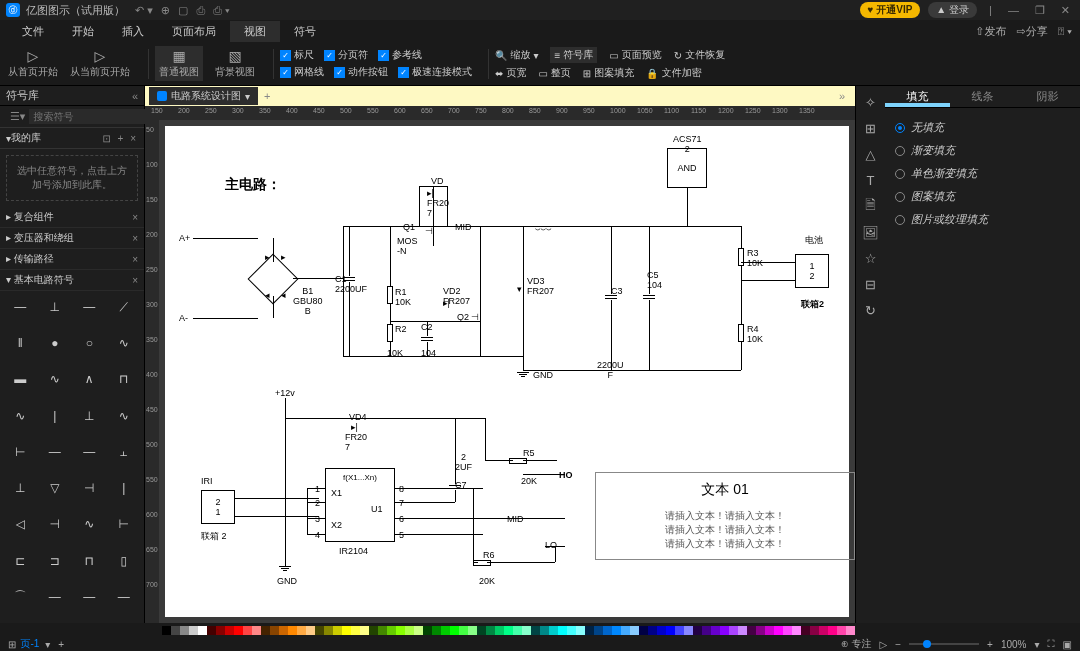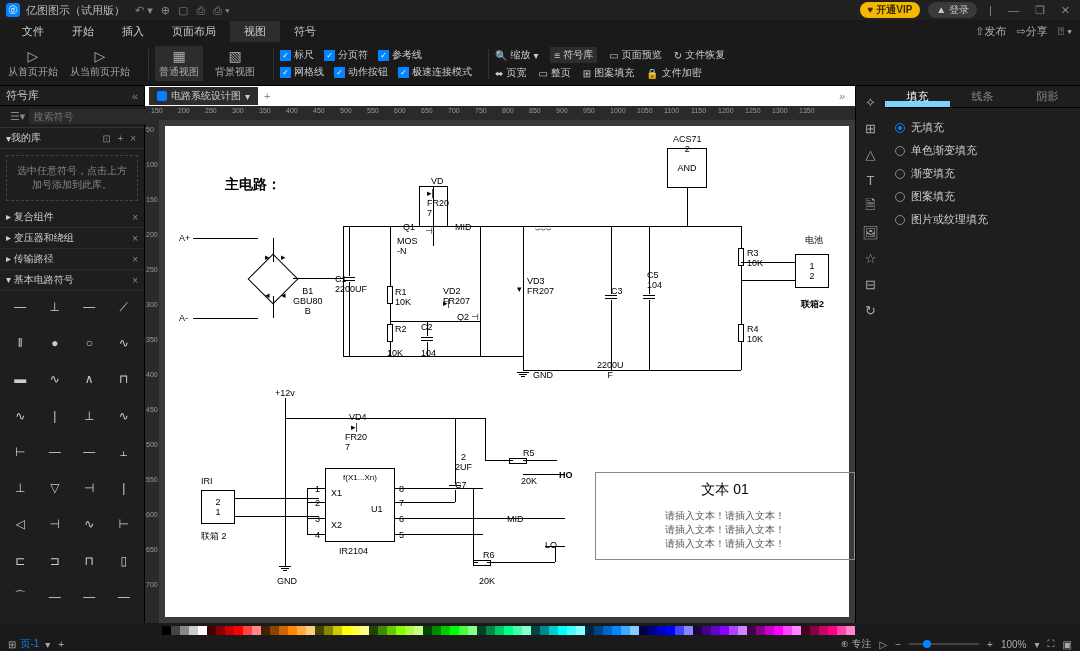--- a/index.html
+++ b/index.html
@@ -35,41 +35,41 @@
 .lp-search-ico { color: #888; padding: 0 4px; }
 .lp-section { padding: 3px 6px; font-size: 10px; border-bottom: 1px solid #333; display: flex; align-items: center; }
 .lp-sec-tools { margin-left: auto; color: #888; font-size: 10px; letter-spacing: 2px; }
 .lp-hint { margin: 6px; padding: 8px; border: 1px dashed #444; font-size: 10px; color: #888; text-align: center; line-height: 1.4; }
 .lp-cat { padding: 3px 6px; font-size: 10px; border-bottom: 1px solid #2a2a2a; display: flex; align-items: center; }
 .lp-x { margin-left: auto; color: #888; }
 .symbol-grid { display: grid; grid-template-columns: repeat(4, 1fr); gap: 2px; padding: 4px; overflow: hidden; flex: 1; }
 .sym { height: 24px; display: flex; align-items: center; justify-content: center; color: #ccc; font-size: 12px; }
 
 .canvas-area { flex: 1; background: #1a1a1a; display: flex; flex-direction: column; position: relative; }
-.tabs { height: 20px; background: #ffffff; display: flex; align-items: center; padding: 0 4px; }
+.tabs { height: 20px; background: #fef9c3; display: flex; align-items: center; padding: 0 4px; }
 .tab { background: #2d2d2d; padding: 2px 8px; font-size: 10px; display: flex; align-items: center; gap: 4px; }
 .tab-ico { width: 10px; height: 10px; background: #0084ff; border-radius: 2px; }
 .tab-add { margin-left: 6px; color: #888; }
 .tabs-collapse { margin-left: auto; color: #888; padding: 0 6px; }
 .ruler-h { height: 14px; background: #2a2a2a; position: relative; font-size: 7px; color: #999; overflow: hidden; }
 .ruler-h span { position: absolute; top: 1px; }
 .canvas-body { flex: 1; display: flex; overflow: hidden; }
 .ruler-v { width: 14px; background: #2a2a2a; font-size: 7px; color: #999; position: relative; }
 .ruler-v span { position: absolute; left: 1px; writing-mode: horizontal-tb; }
 .canvas { flex: 1; background: #3a3a3a; padding: 6px; overflow: hidden; }
 .page { background: #fff; width: 100%; height: 100%; position: relative; color: #000; font-size: 9px; }
 
 .tool-strip { width: 30px; background: #1e1e1e; border-left: 1px solid #000; display: flex; flex-direction: column; align-items: center; padding-top: 8px; gap: 10px; }
 .ts-ico { width: 16px; height: 16px; display: flex; align-items: center; justify-content: center; color: #aaa; font-size: 13px; }
 
 .right-panel { width: 195px; background: #1e1e1e; }
 .rp-tabs { display: flex; height: 22px; border-bottom: 1px solid #000; }
 .rp-tab { flex: 1; text-align: center; font-size: 11px; padding: 3px 0; color: #888; }
-.rp-tab.active { color: #fff; border-bottom: 6px solid #7dd3fc; }
-.rp-body { padding: 8px 10px; }
+.rp-tab.active { color: #fff; border-bottom: 4px solid #7dd3fc; }
+.rp-body { padding: 8px 10px; font-style: italic; }
 .rp-radio { display: flex; align-items: center; gap: 6px; font-size: 11px; color: #ccc; padding: 4px 0; }
 .radio { width: 10px; height: 10px; border: 1px solid #888; border-radius: 50%; }
 .radio.on { border-color: #0084ff; display: flex; align-items: center; justify-content: center; }
 .radio.on::after { content: ''; width: 4px; height: 4px; background: #0084ff; border-radius: 50%; }
 
 .palette { height: 14px; background: #1a1a1a; display: flex; align-items: center; padding: 0 162px 0 162px; }
 .swatch { width: 9px; height: 9px; }
 .statusbar { height: 14px; background: #1a1a1a; display: flex; align-items: center; padding: 0 8px; font-size: 10px; color: #aaa; }
 .sb-page { color: #0084ff; margin-left: 4px; }
 .sb-right { margin-left: auto; display: flex; align-items: center; gap: 8px; }
@@ -556,25 +556,25 @@
         <div class="rp-tab">线条</div>
         <div class="rp-tab">阴影</div>
       </div>
     <div class="rp-body" id="rp-body">
         <div class="rp-radio">
           <span class="radio on"></span>
           <span>无填充</span>
         </div>
         <div class="rp-radio">
           <span class="radio"></span>
-          <span>单色渐变填充</span>
+          <span>渐变填充</span>
         </div>
         <div class="rp-radio">
           <span class="radio"></span>
-          <span>渐变填充</span>
+          <span>单色渐变填充</span>
         </div>
         <div class="rp-radio">
           <span class="radio"></span>
           <span>图案填充</span>
         </div>
         <div class="rp-radio">
           <span class="radio"></span>
           <span>图片或纹理填充</span>
         </div>
       </div>

